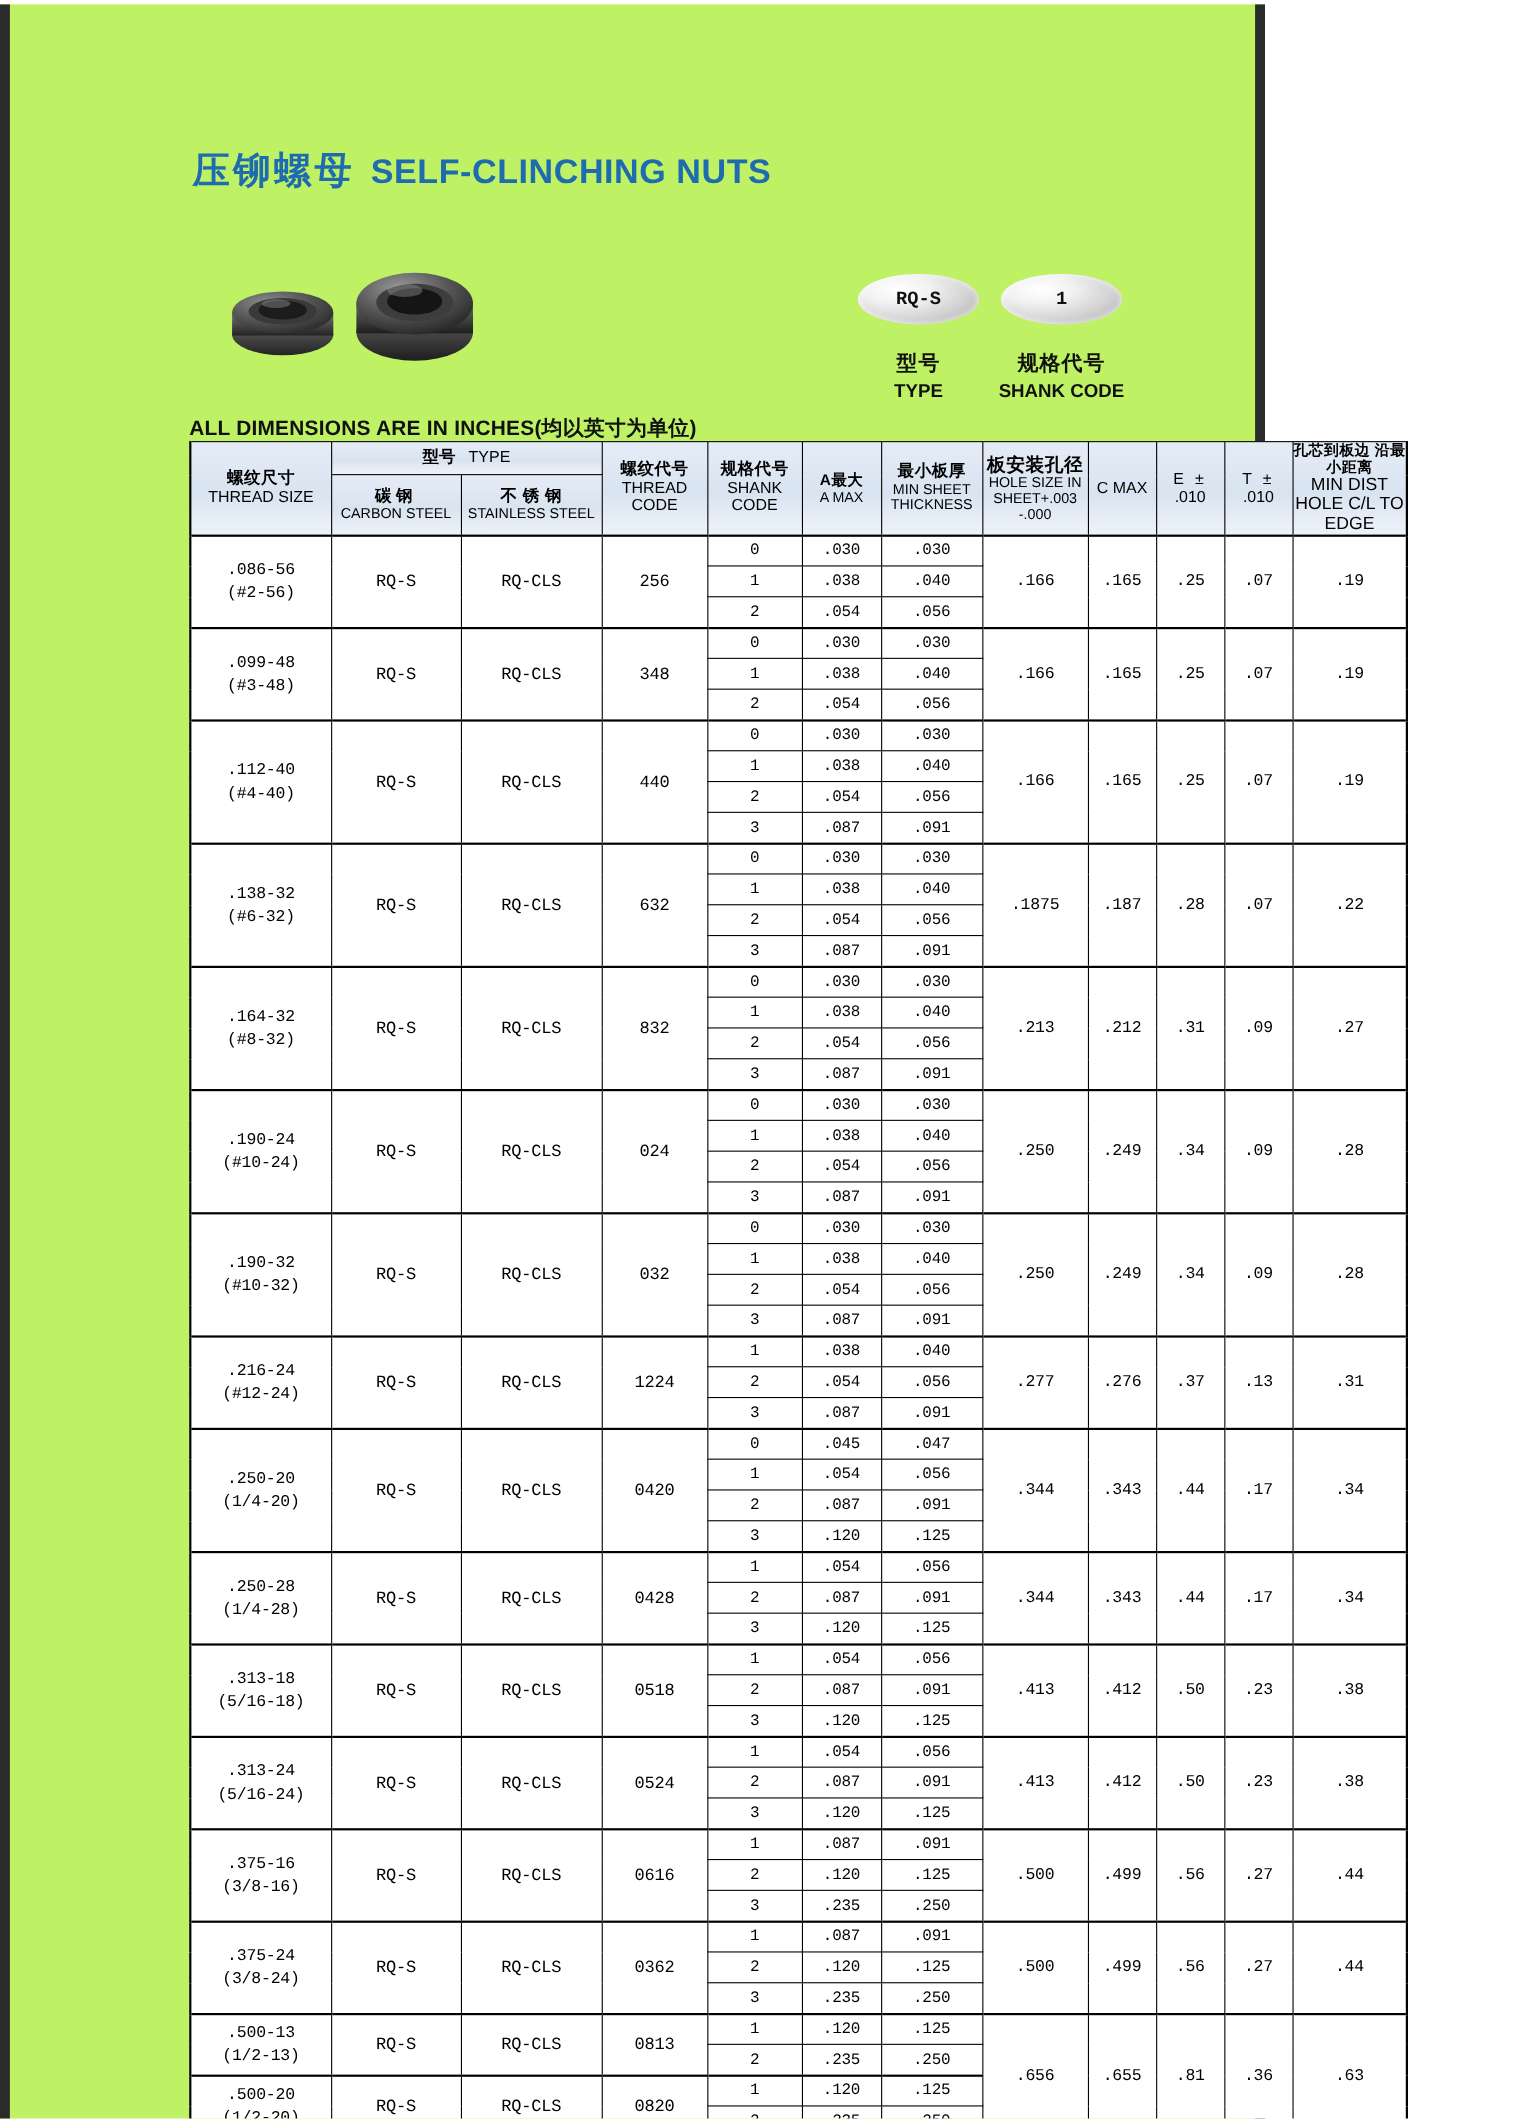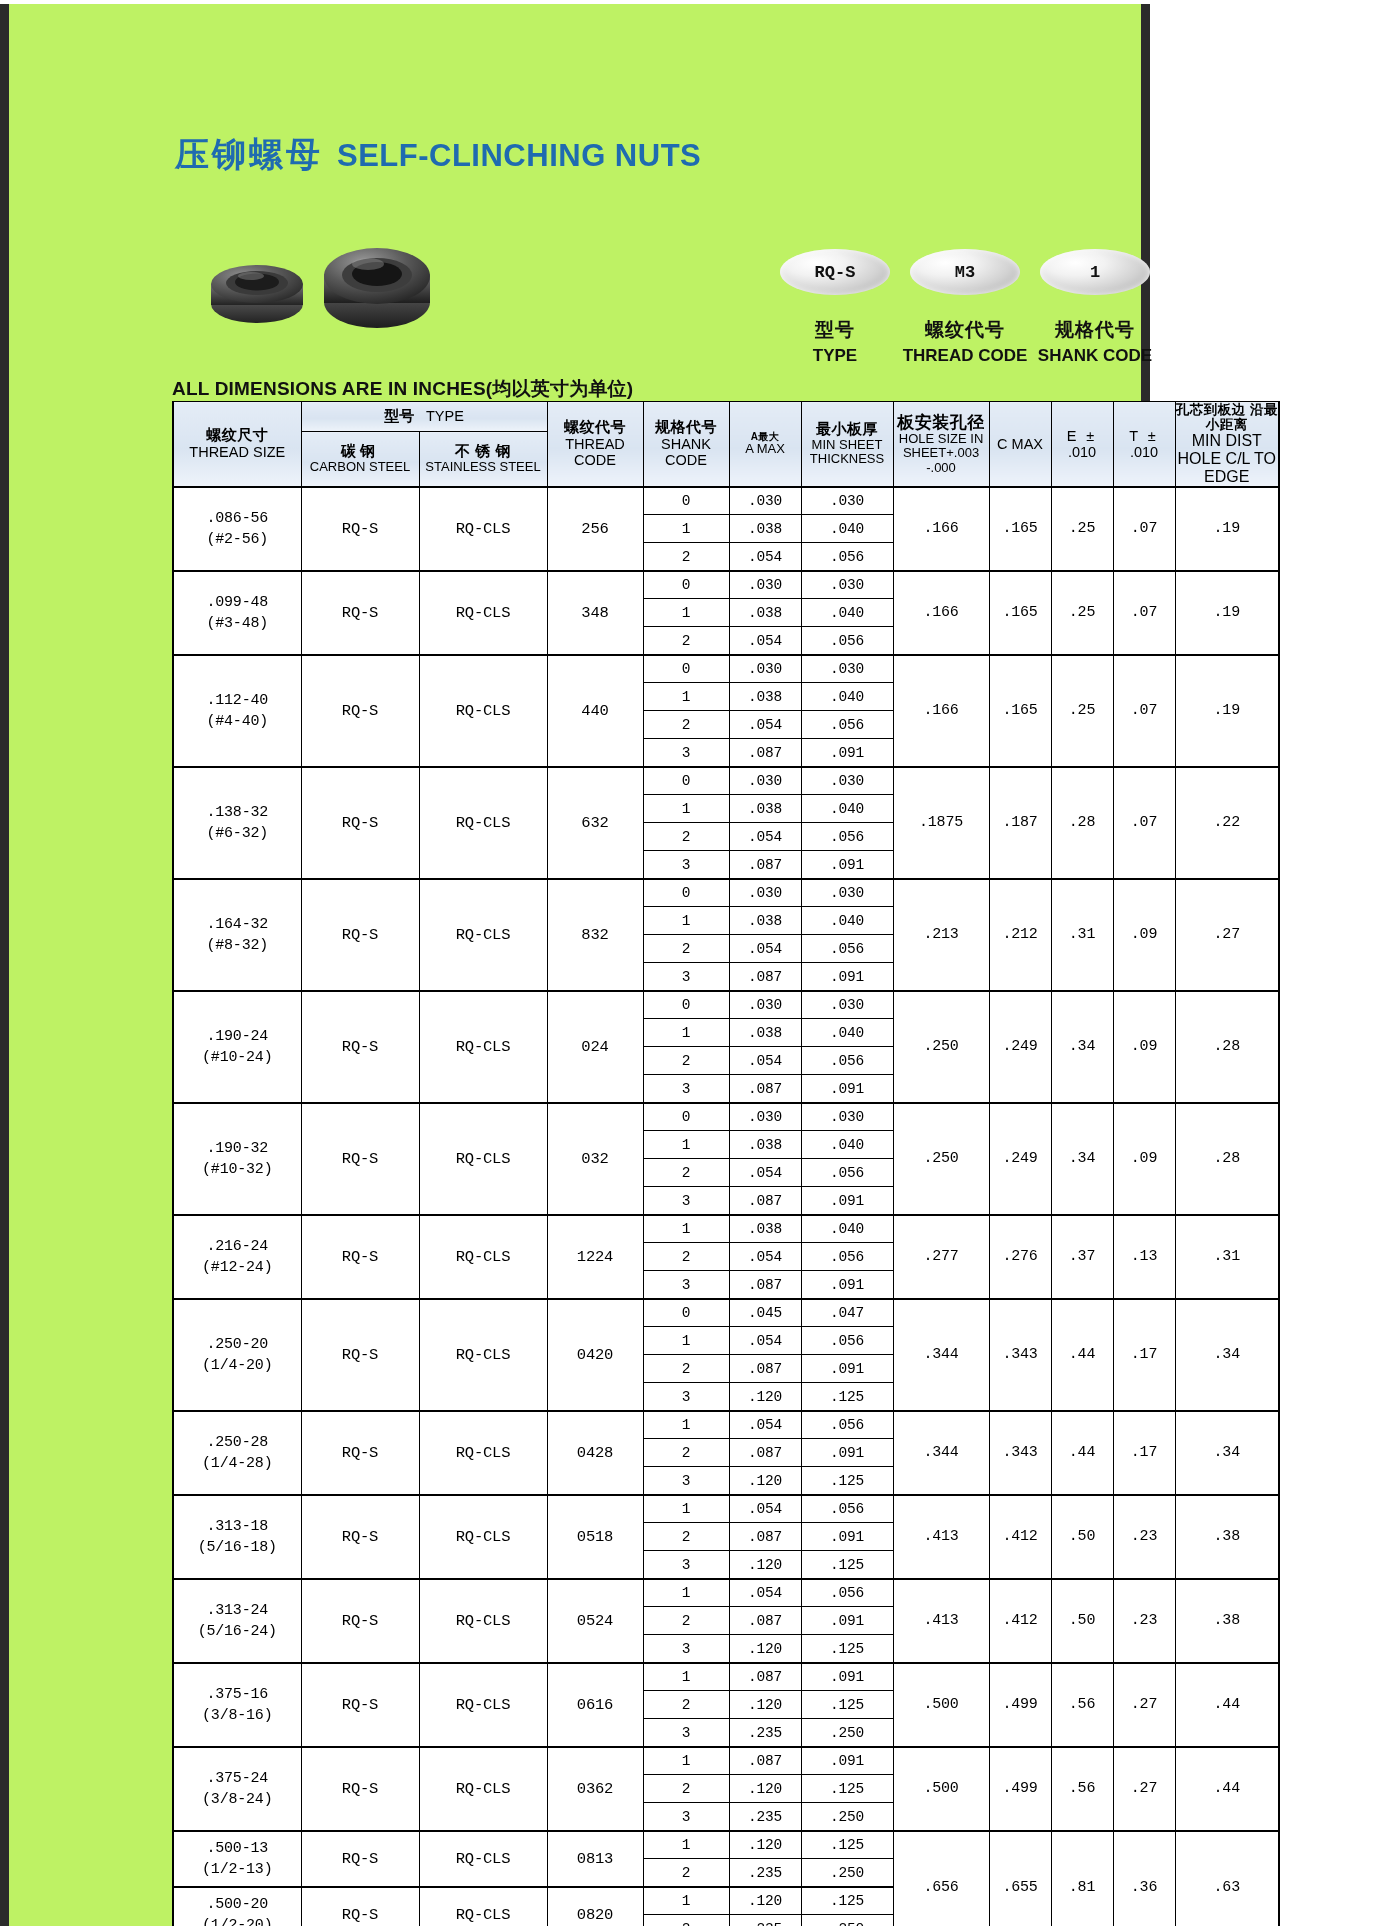--- a/index.html
+++ b/index.html
@@ -180,25 +180,20 @@
     </div>
 
     <div class="callout">
       <div class="pill-row">
         <div class="pill-cell">
           <div class="pill">RQ-S</div>
           <div class="cap-cn">型号</div>
           <div class="cap-en">TYPE</div>
         </div>
         <div class="pill-cell">
-          <div class="pill">M3</div>
-          <div class="cap-cn">螺纹代号</div>
-          <div class="cap-en">THREAD CODE</div>
-        </div>
-        <div class="pill-cell">
           <div class="pill">1</div>
           <div class="cap-cn">规格代号</div>
           <div class="cap-en">SHANK CODE</div>
         </div>
       </div>
     </div>
 
     <div class="units">ALL DIMENSIONS ARE IN INCHES(均以英寸为单位)</div>
 
     <table class="spec">
@@ -228,21 +223,21 @@
           </th>
           <th rowspan="2">
             <span class="cn">螺纹代号</span>
             <span class="en">THREAD CODE</span>
           </th>
           <th rowspan="2">
             <span class="cn">规格代号</span>
             <span class="en">SHANK CODE</span>
           </th>
           <th rowspan="2">
-            <span class="cn" style="font-size:10px;">A最大</span>
+            <span class="cn" style="font-size:14px;">A最大</span>
             <span class="en sm">A MAX</span>
           </th>
           <th rowspan="2">
             <span class="cn">最小板厚</span>
             <span class="en sm">MIN SHEET THICKNESS</span>
           </th>
           <th rowspan="2">
             <span class="cn" style="font-size:17px;">板安装孔径</span>
             <span class="en sm">HOLE SIZE IN SHEET+.003 -.000</span>
           </th>

